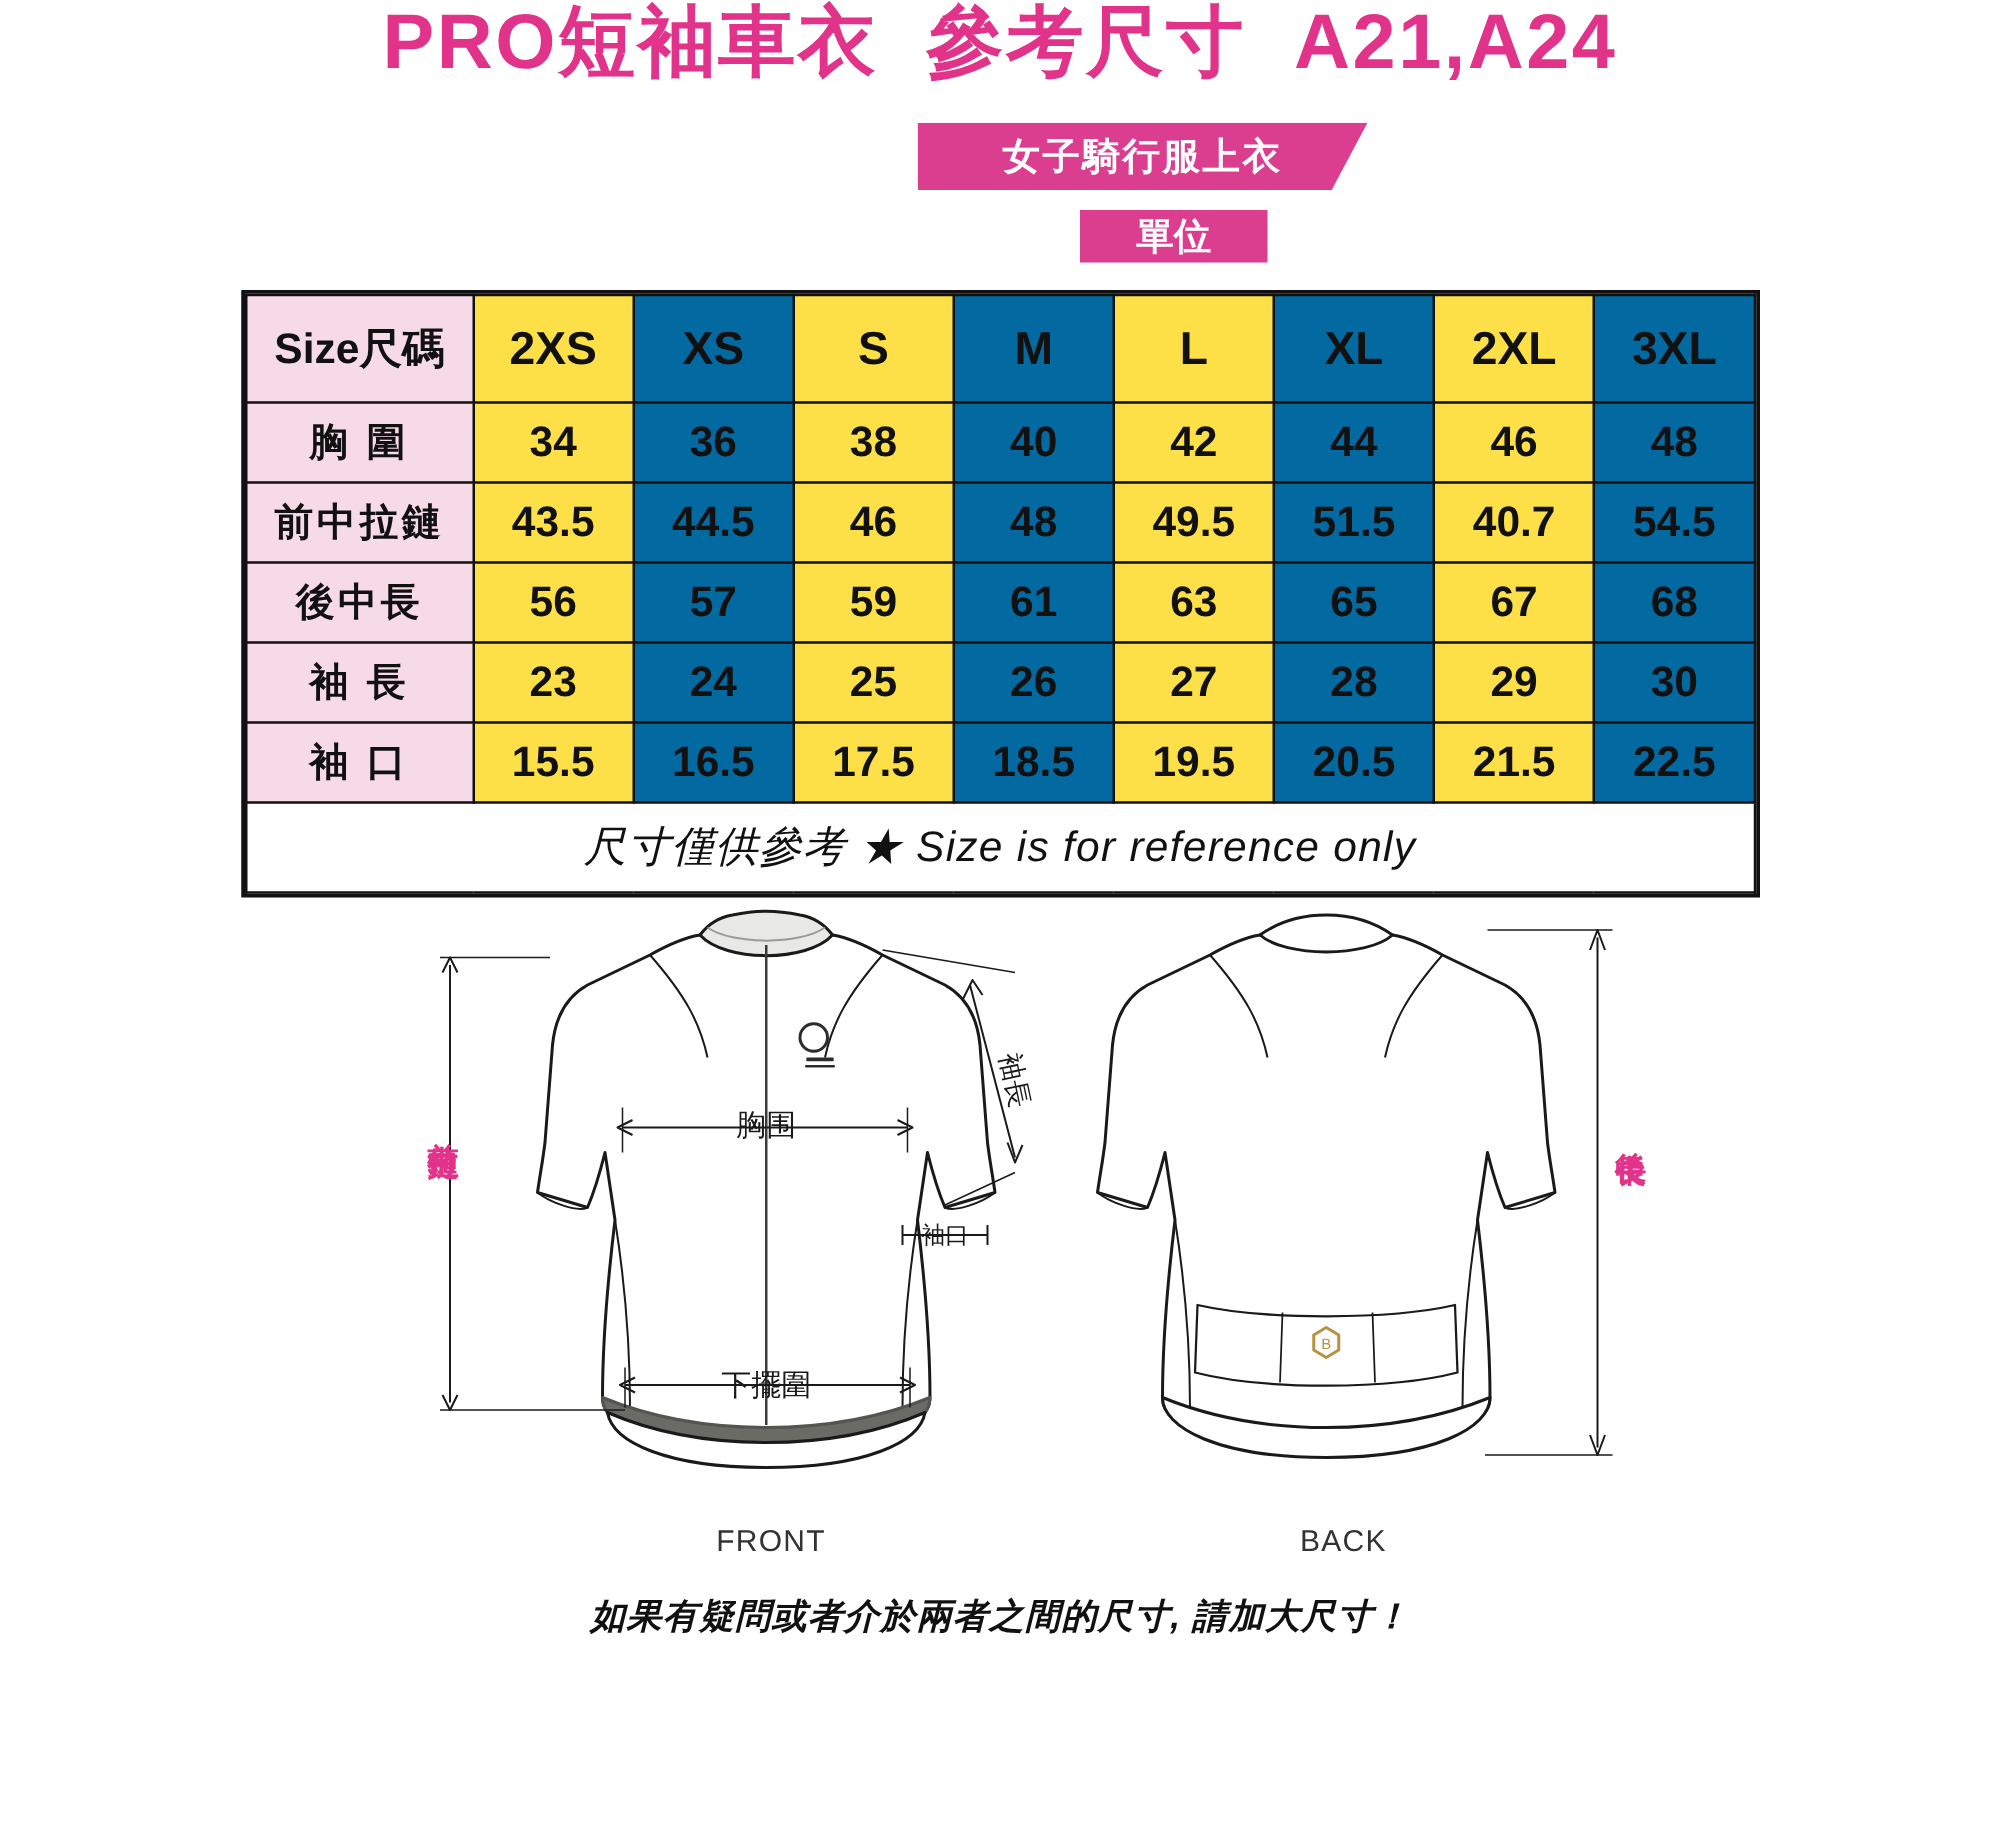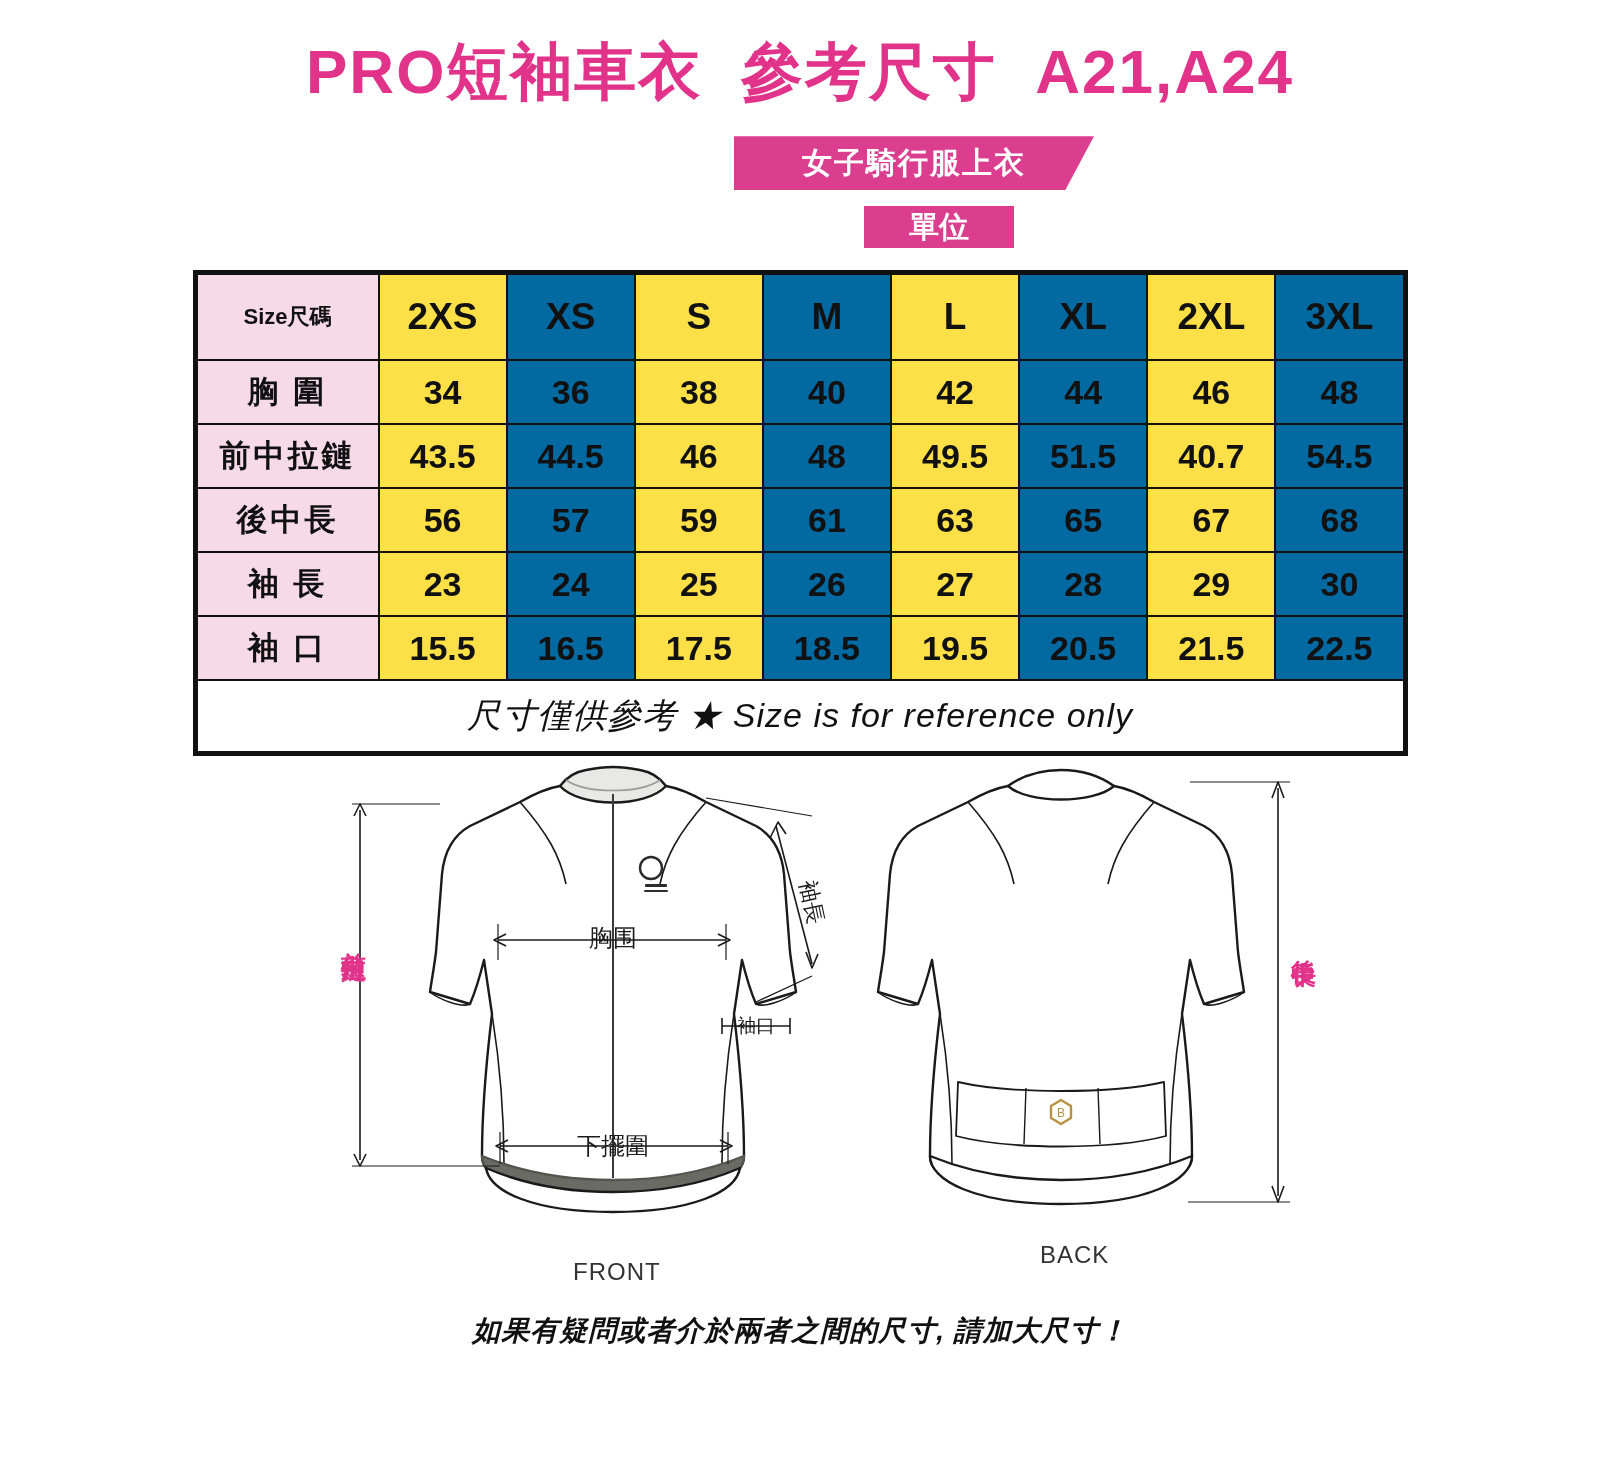--- a/index.html
+++ b/index.html
@@ -20,21 +20,20 @@
     height: 1475px;
     position: relative;
   }
   
   .title {
     text-align: center;
     font-size: 62px;
     font-weight: bold;
     color: #e2338b;
     letter-spacing: 2px;
-    padding-top: 38px;
     line-height: 1.1;
     white-space: pre;
   }
   
   .banner-row {
     display: flex;
     align-items: center;
     margin-top: 30px;
     padding-left: 228px;
     flex-direction: column;
@@ -108,21 +107,21 @@
     width: 178px;
     background: #f6dae8;
     font-size: 31px;
     letter-spacing: 3px;
   }
   table.size-table tr.head td {
     font-size: 37px;
     height: 82px;
   }
   table.size-table tr.head td.label {
-    font-size: 22px;
+    font-size: 34px;
     letter-spacing: 0px;
   }
   td.shade { background: #0369a1; }
   td.plain { background: #fde047; }
   .footnote-row td {
     border: 2px solid #111111;
     border-left: none;
     border-right: none;
     border-bottom: none;
     text-align: center;
@@ -141,21 +140,21 @@
     margin-top: 8px;
   }
   .diagram svg { display: block; }
   .caption {
     position: absolute;
     font-size: 24px;
     color: #333;
     letter-spacing: 1px;
   }
   .cap-front { left: 573px; top: 494px; }
-  .cap-back  { left: 1040px; top: 477px; }
+  .cap-back  { left: 1040px; top: 494px; }
   .vert-label {
     position: absolute;
     writing-mode: vertical-rl;
     text-orientation: upright;
     font-size: 25px;
     color: #e2338b;
     font-weight: bold;
     letter-spacing: 2px;
   }
   .lbl-frontzip { left: 338px; top: 168px; }

